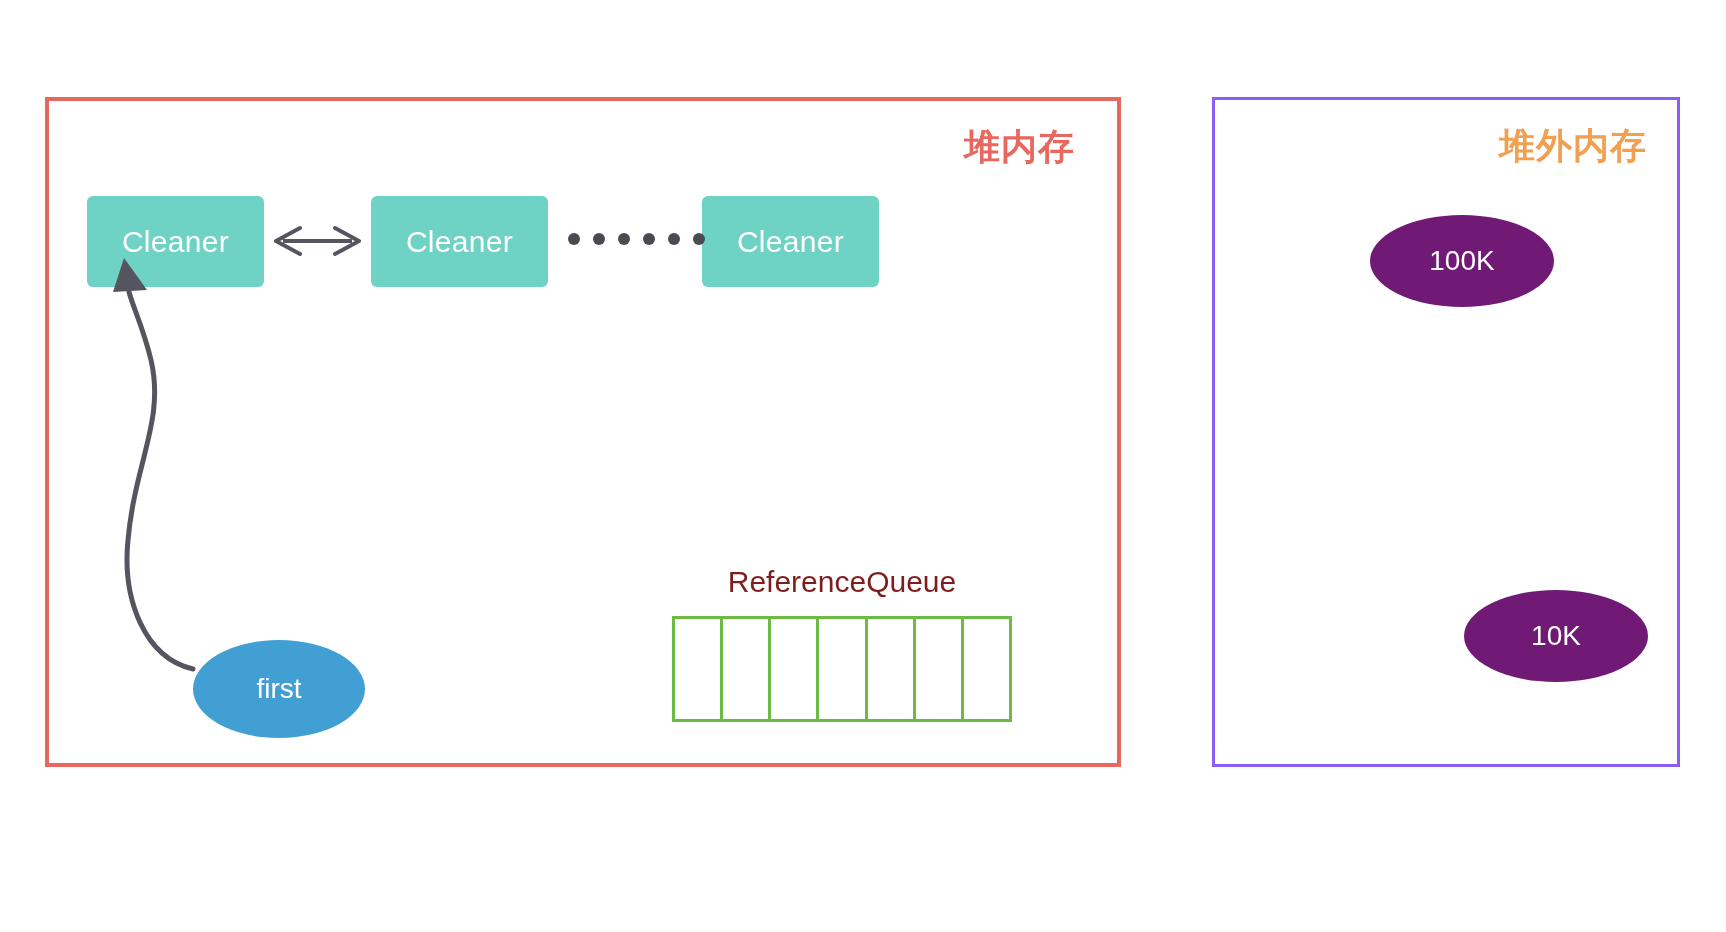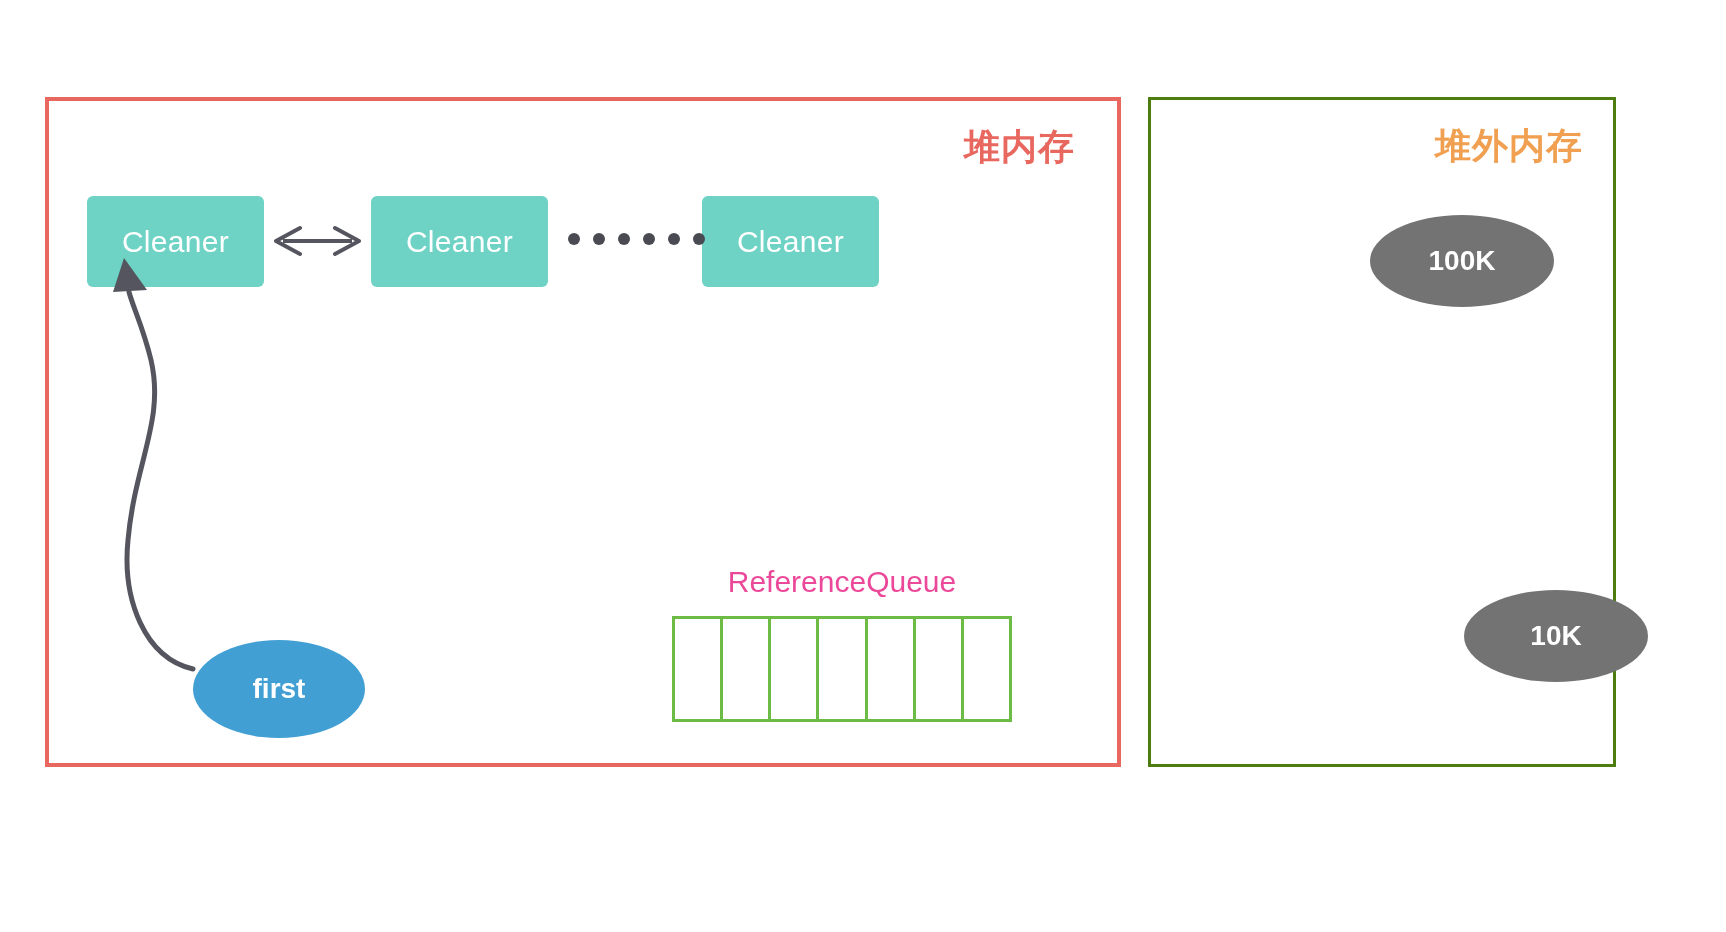--- a/index.html
+++ b/index.html
@@ -25,25 +25,25 @@
     box-sizing: border-box;
   }
   #heap-panel {
     left: 45px;
     top: 97px;
     width: 1076px;
     height: 670px;
     border: 4px solid #e8685f;
   }
   #offheap-panel {
-    left: 1148px;
+    left: 1212px;
     top: 97px;
     width: 468px;
     height: 670px;
-    border: 3px solid #4d7c0f;
+    border: 3px solid #8b5cf6;
     padding-left: 40px;
   }
   .panel-label {
     position: absolute;
     font-size: 36px;
     font-weight: bold;
     letter-spacing: 1px;
     white-space: nowrap;
     user-select: none;
   }
@@ -101,21 +101,21 @@
     pointer-events: none;
   }
 
   
   #reference-queue-group {
     position: absolute;
     left: 672px;
     top: 565px;
   }
   #reference-queue-title {
-    color: #ec4899;
+    color: #7f1d1d;
     font-size: 30px;
     text-align: center;
     width: 340px;
     margin-bottom: 17px;
     white-space: nowrap;
   }
   #reference-queue-cells {
     display: flex;
     width: 340px;
     height: 106px;
@@ -134,33 +134,33 @@
 
   
   .ellipse-node {
     position: absolute;
     border-radius: 50%;
     display: flex;
     align-items: center;
     justify-content: center;
     color: #ffffff;
     font-size: 28px;
-    font-weight: bold;
+    font-weight: normal;
     box-sizing: border-box;
   }
   #first-node {
     left: 193px;
     top: 640px;
     width: 172px;
     height: 98px;
     background: #419fd4;
   }
   .offheap-ellipse {
-    background: #737373;
-    font-weight: bold;
+    background: #701a75;
+    font-weight: normal;
   }
   #obj-100k { left: 1370px; top: 215px; width: 184px; height: 92px; }
   #obj-10m  { left: 1259px; top: 428px; width: 184px; height: 92px; }
   #obj-10k  { left: 1464px; top: 590px; width: 184px; height: 92px; justify-content: center; }
 
   
   #watermark {
     position: absolute;
     left: 1472px;
     top: 851px;

